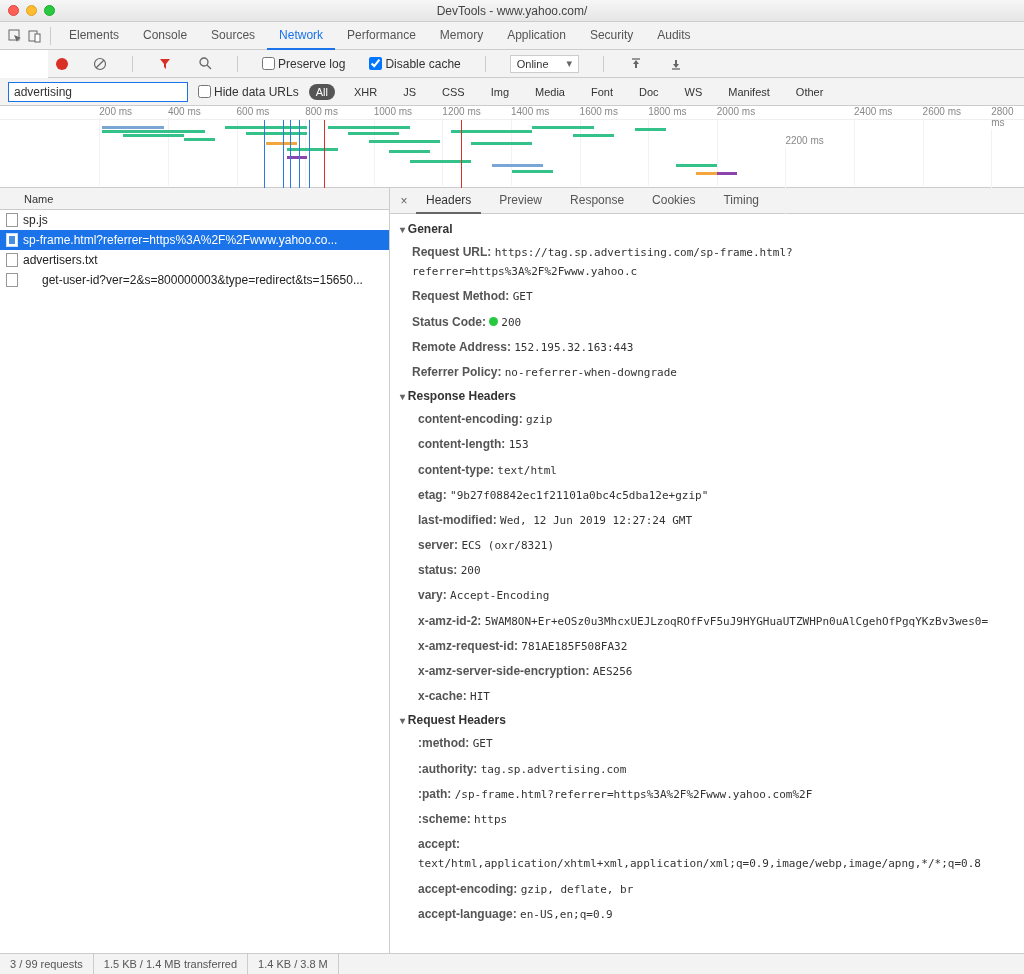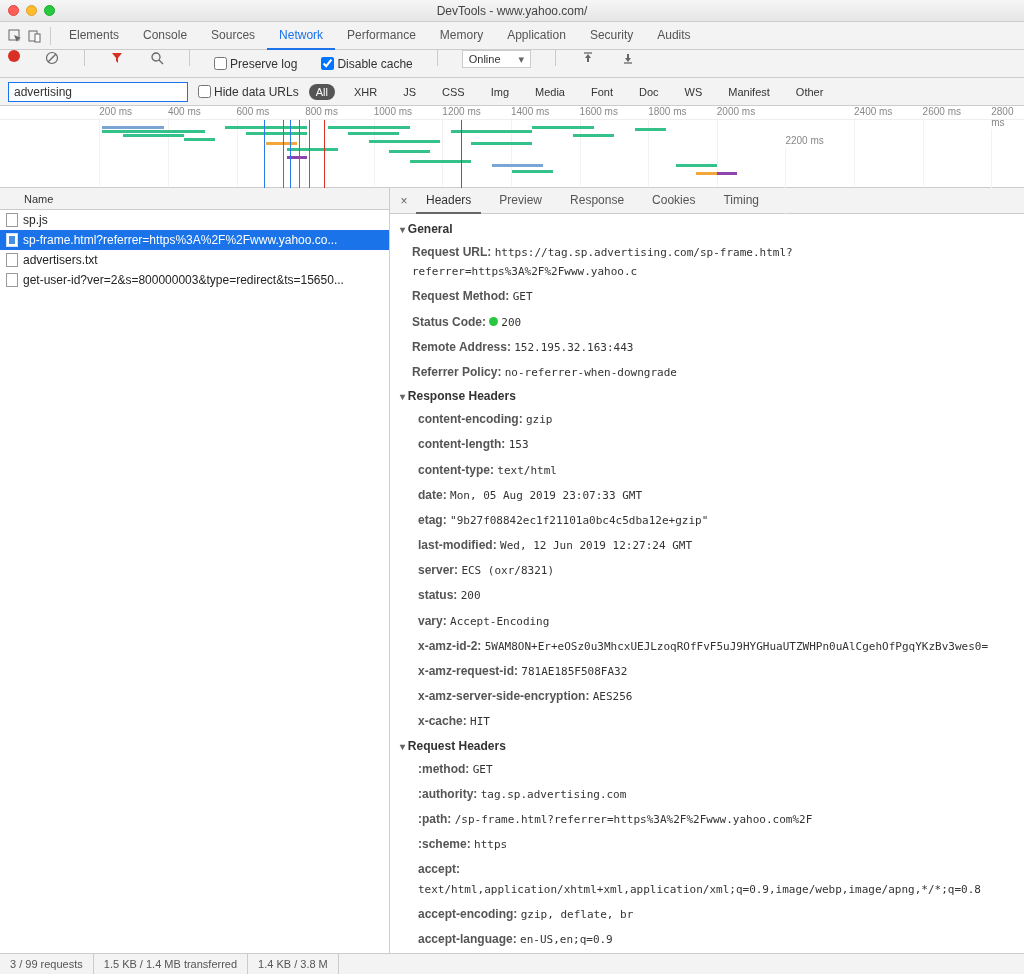--- a/index.html
+++ b/index.html
@@ -11,21 +11,21 @@
 .tl.yellow { background: #febc2e; border: 0.5px solid #dea123; }
 .tl.green { background: #28c840; border: 0.5px solid #1aab29; }
 .win-title { position: absolute; left: 50%; transform: translateX(-50%); font-size: 12px; color: #444; }
 
 .tabs-bar { height: 28px; border-bottom: 1px solid #ccc; display: flex; align-items: center; padding: 0 6px; gap: 2px; background: #f3f3f3; }
 .dock-btn { width: 18px; height: 18px; display: inline-flex; align-items: center; justify-content: center; color: #666; cursor: pointer; }
 .tabs-bar .sep { width: 1px; height: 18px; background: #ccc; margin: 0 4px; }
 .main-tab { padding: 0 12px; height: 28px; line-height: 27px; color: #555; cursor: pointer; font-size: 12px; }
 .main-tab.active { color: #1a73e8; border-bottom: 2px solid #1a73e8; }
 
-.toolbar-row { height: 28px; border-bottom: 1px solid #ccc; display: flex; padding: 0 8px; gap: 24px; background: #f3f3f3; }
+.toolbar-row { height: 28px; border-bottom: 1px solid #ccc; display: flex; align-items: center; padding: 0 8px; gap: 24px; background: #f3f3f3; margin-left: 48px; }
 .rec-btn { width: 12px; height: 12px; background: #d93025; border-radius: 50%; cursor: pointer; }
 .icon-btn { width: 16px; height: 16px; color: #666; cursor: pointer; display: inline-flex; align-items: center; justify-content: center; }
 .funnel { color: #d93025; }
 .tsep { width: 1px; height: 16px; background: #ccc; }
 input[type=checkbox] { margin-right: 3px; }
 .chk-label { font-size: 12px; color: #333; display: inline-flex; align-items: center; }
 .throttle { display: inline-flex; align-items: center; gap: 4px; border: 1px solid #ccc; padding: 1px 6px; background: #fff; height: 18px; font-size: 11px; color: #333; }
 
 .filter-row { height: 28px; border-bottom: 1px solid #ccc; display: flex; align-items: center; padding: 0 8px; gap: 10px; background: #f3f3f3; font-size: 11px; }
 .filter-input { width: 180px; height: 20px; border: 1px solid #1a73e8; background: #fff; padding: 0 5px; font-size: 12px; color: #333; outline: none; }
@@ -240,21 +240,21 @@
         <div class="req-item selected">
           <span class="file-ico sel blue"></span>
           <span style="overflow: hidden; text-overflow: ellipsis;">sp-frame.html?referrer=https%3A%2F%2Fwww.yahoo.co...</span>
         </div>
         <div class="req-item">
           <span class="file-ico"></span>
           <span style="overflow: hidden; text-overflow: ellipsis;">advertisers.txt</span>
         </div>
         <div class="req-item">
           <span class="file-ico"></span>
-          <span style="overflow: hidden; text-overflow: ellipsis;">get-user-id?ver=2&amp;s=800000003&amp;type=redirect&amp;ts=15650...</span>
+          <span style="overflow: hidden; text-overflow: ellipsis; margin-left: 19px;">get-user-id?ver=2&amp;s=800000003&amp;type=redirect&amp;ts=15650...</span>
         </div>
       </div>
   </div>
   <div class="right-pane">
     <div class="detail-tabs">
       <div class="close-x">×</div>
       <div id="detail-tabs-c" style="display:flex;gap:8px;">
           <div class="dtab active">Headers</div>
           <div class="dtab">Preview</div>
           <div class="dtab">Response</div>
@@ -266,21 +266,20 @@
         <div class="section-hdr">General</div>
         <div class="kv-row"><span class="kv-key">Request URL: </span><span class="kv-val">https://tag.sp.advertising.com/sp-frame.html?referrer=https%3A%2F%2Fwww.yahoo.c</span></div>
         <div class="kv-row"><span class="kv-key">Request Method: </span><span class="kv-val">GET</span></div>
         <div class="kv-row"><span class="kv-key">Status Code: </span><span class="status-dot"></span><span class="kv-val">200</span></div>
         <div class="kv-row"><span class="kv-key">Remote Address: </span><span class="kv-val">152.195.32.163:443</span></div>
         <div class="kv-row"><span class="kv-key">Referrer Policy: </span><span class="kv-val">no-referrer-when-downgrade</span></div>
         <div class="section-hdr">Response Headers</div>
         <div class="kv-row sub"><span class="kv-key">content-encoding: </span><span class="kv-val">gzip</span></div>
         <div class="kv-row sub"><span class="kv-key">content-length: </span><span class="kv-val">153</span></div>
         <div class="kv-row sub"><span class="kv-key">content-type: </span><span class="kv-val">text/html</span></div>
-        <div class="kv-row sub"><span class="kv-key">date: </span><span class="kv-val">Mon, 05 Aug 2019 23:07:33 GMT</span></div>
         <div class="kv-row sub"><span class="kv-key">etag: </span><span class="kv-val">"9b27f08842ec1f21101a0bc4c5dba12e+gzip"</span></div>
         <div class="kv-row sub"><span class="kv-key">last-modified: </span><span class="kv-val">Wed, 12 Jun 2019 12:27:24 GMT</span></div>
         <div class="kv-row sub"><span class="kv-key">server: </span><span class="kv-val">ECS (oxr/8321)</span></div>
         <div class="kv-row sub"><span class="kv-key">status: </span><span class="kv-val">200</span></div>
         <div class="kv-row sub"><span class="kv-key">vary: </span><span class="kv-val">Accept-Encoding</span></div>
         <div class="kv-row sub"><span class="kv-key">x-amz-id-2: </span><span class="kv-val">5WAM8ON+Er+eOSz0u3MhcxUEJLzoqROfFvF5uJ9HYGHuaUTZWHPn0uAlCgehOfPgqYKzBv3wes0=</span></div>
         <div class="kv-row sub"><span class="kv-key">x-amz-request-id: </span><span class="kv-val">781AE185F508FA32</span></div>
         <div class="kv-row sub"><span class="kv-key">x-amz-server-side-encryption: </span><span class="kv-val">AES256</span></div>
         <div class="kv-row sub"><span class="kv-key">x-cache: </span><span class="kv-val">HIT</span></div>
         <div class="section-hdr">Request Headers</div>

